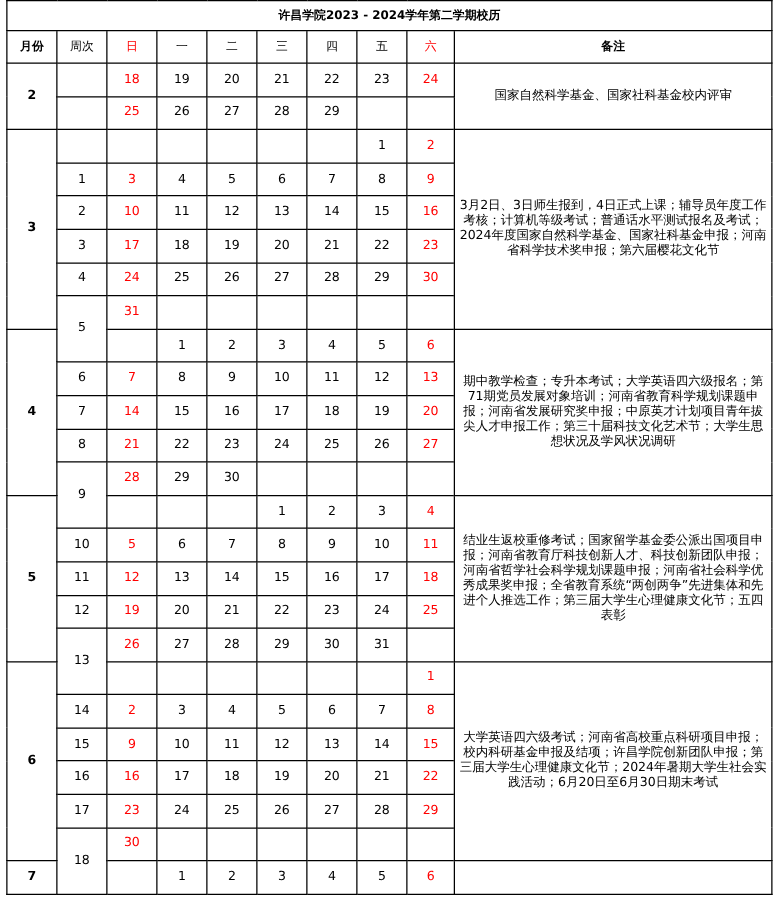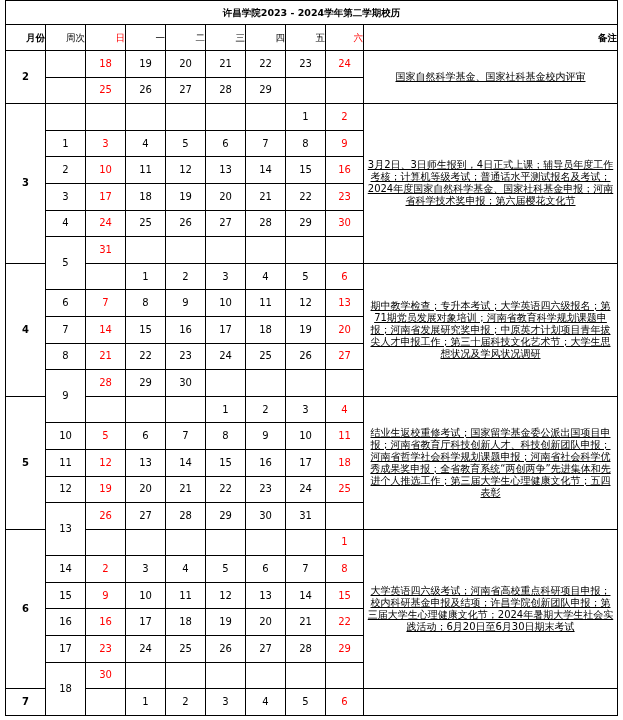--- a/index.html
+++ b/index.html
@@ -3,26 +3,26 @@
 <meta charset="utf-8">
 <style>
   html, body { margin:0; padding:0; background:#ffffff; }
   body { width:623px; height:720px; position:relative; overflow:hidden;
          font-family:"DejaVu Sans","Liberation Sans",sans-serif; color:#000; }
   .cal { position:absolute; left:5px; top:0px; border-collapse:collapse; table-layout:fixed; }
   .cal td { border:1px solid #000; padding:0; text-align:center; vertical-align:middle;
             font-size:10px; line-height:12px; overflow:hidden; }
   .cal td.title { height:23px; font-size:9.5px; font-weight:bold; }
   .cal tr.hdr td { height:25px; }
-  .cal td.hd { font-size:9.5px;text-align:right; }
+  .cal td.hd { font-size:9.5px; }
   .cal td.hd-b { font-weight:bold; }
   .cal tr.r td { height:25.6px; }
   .red { color:#ff0000; }
   .month { font-weight:bold; font-size:10px; }
-  .remark { text-align:right; font-size:9.3px; line-height:20px; padding:0 2px !important;text-decoration:underline; }
+  .remark { text-align:right; font-size:9.3px; line-height:20px; padding:0 2px !important; }
   .wk { font-size:10px; }
 </style>
 </head>
 <body>
 
 <table class="cal">
   <colgroup>
     <col style="width:40px">
       <col style="width:40px">
     <col style="width:40px">

